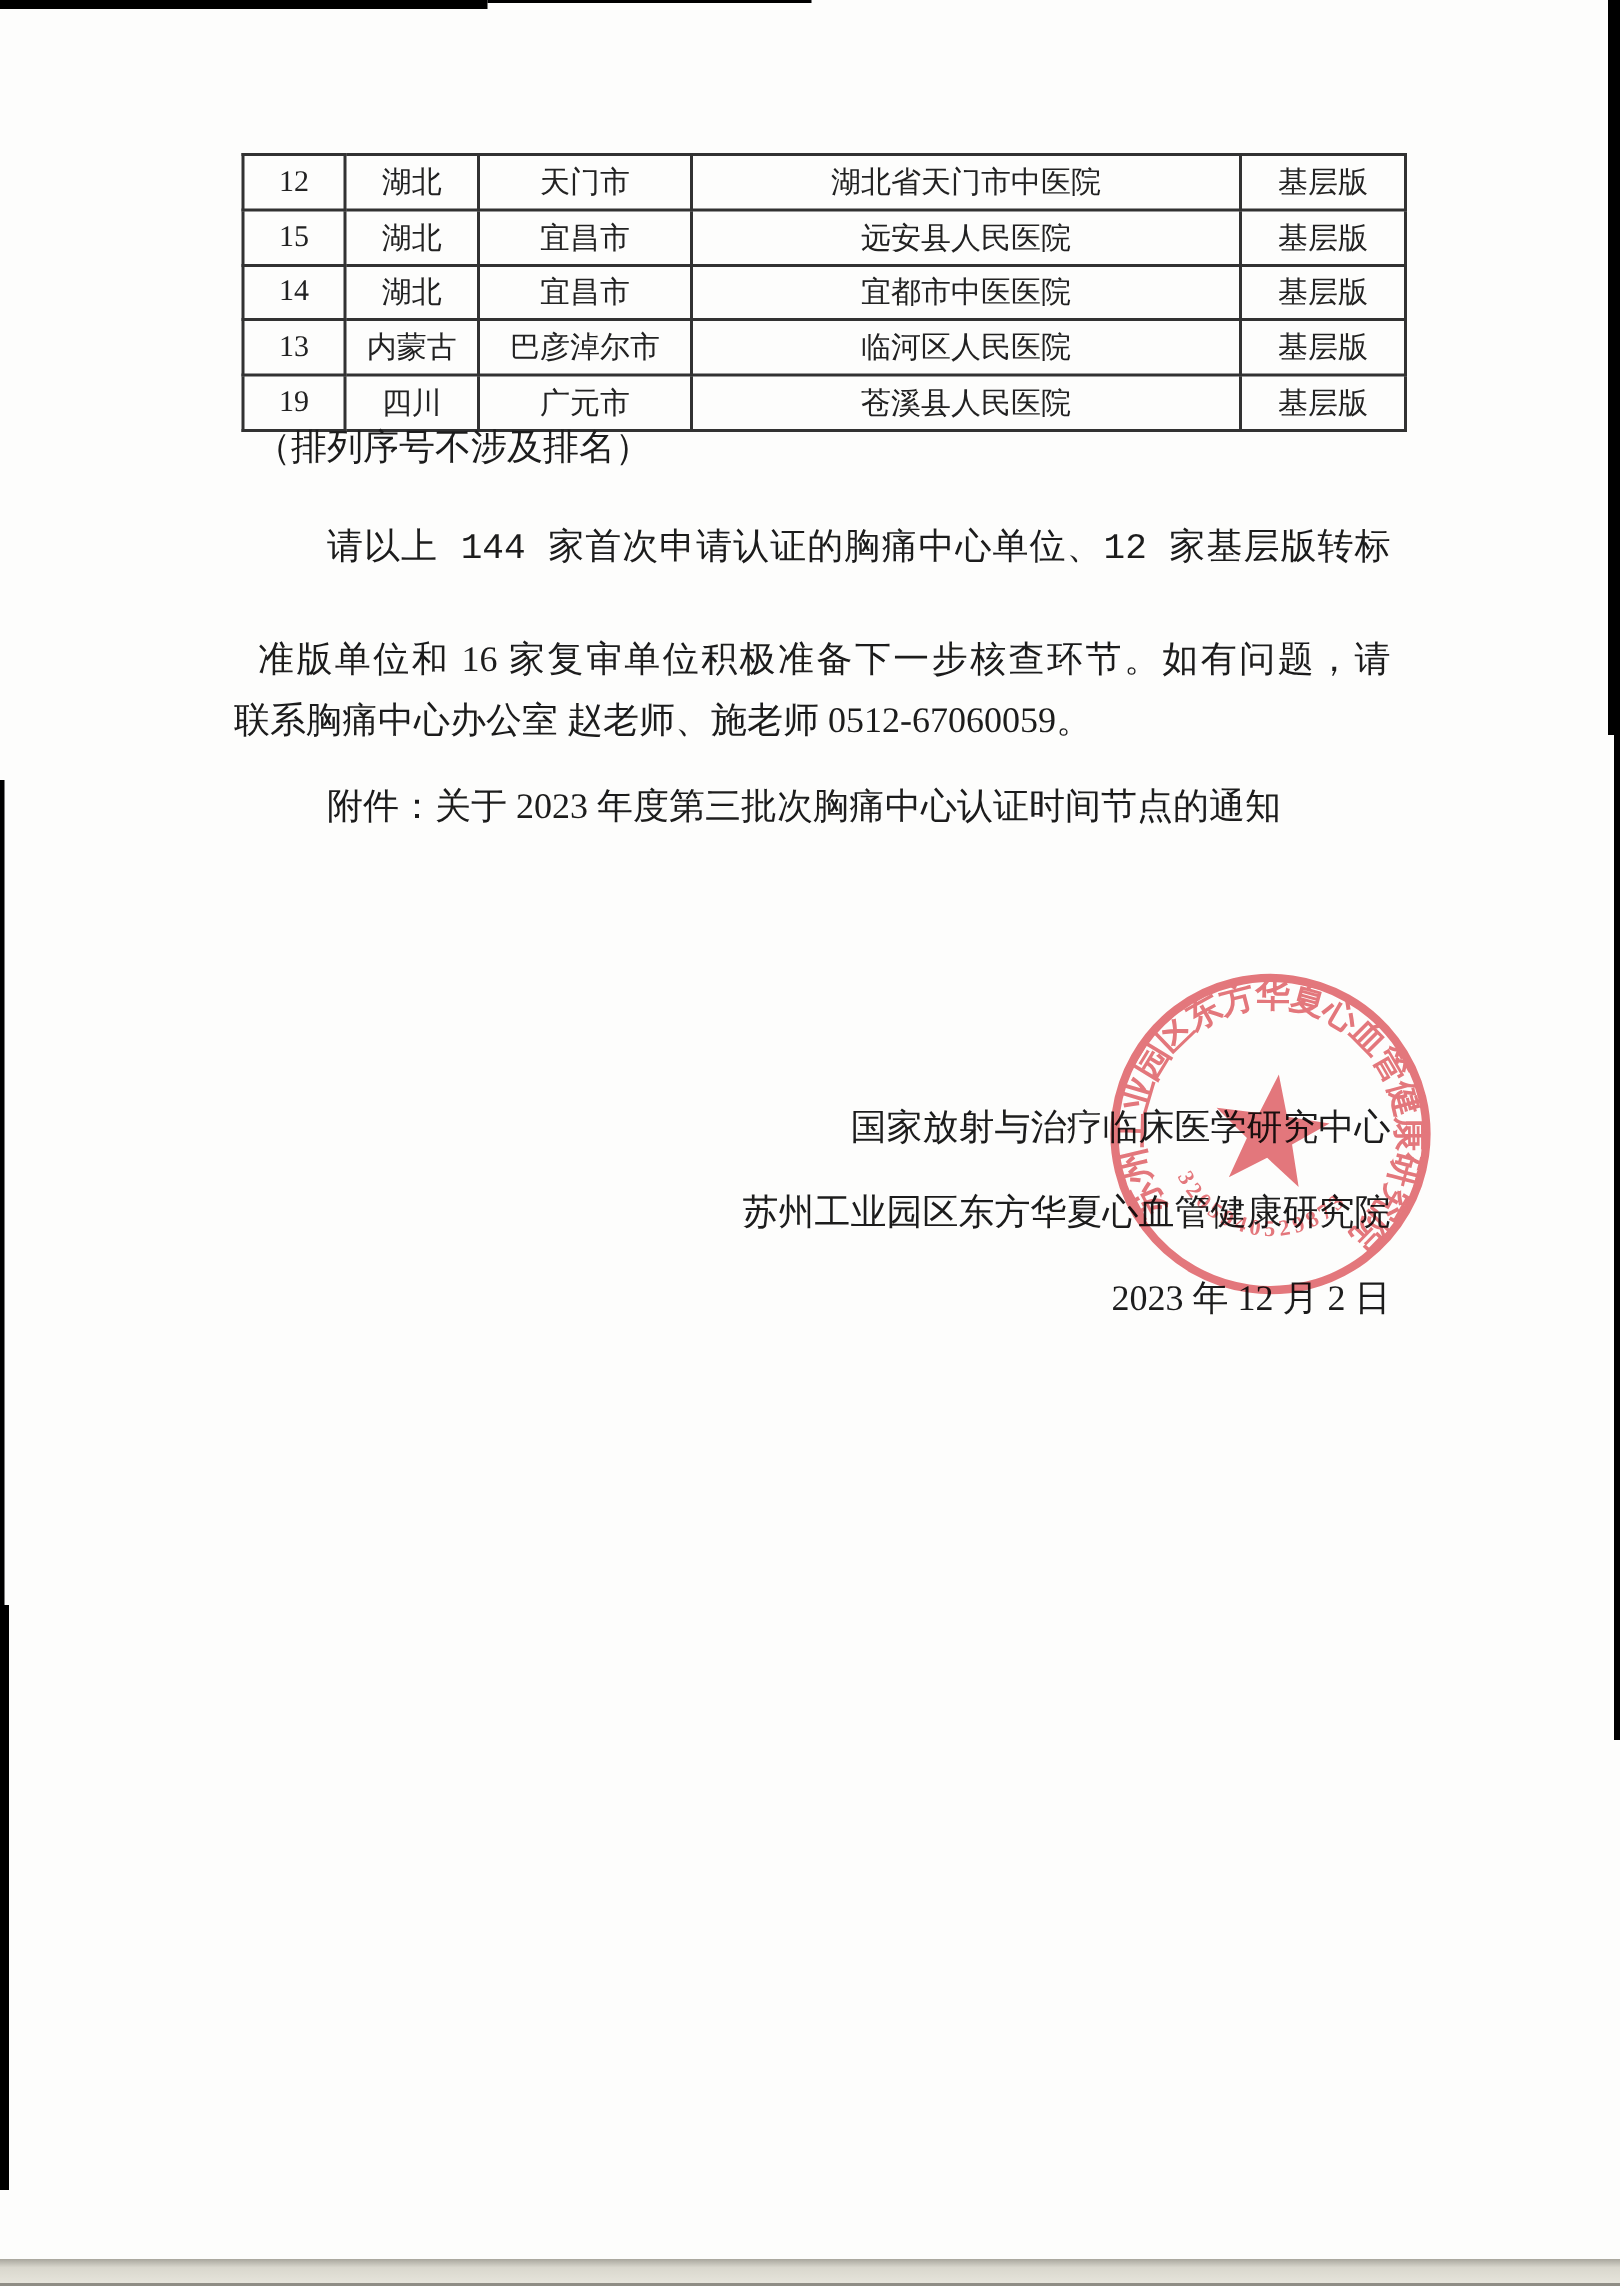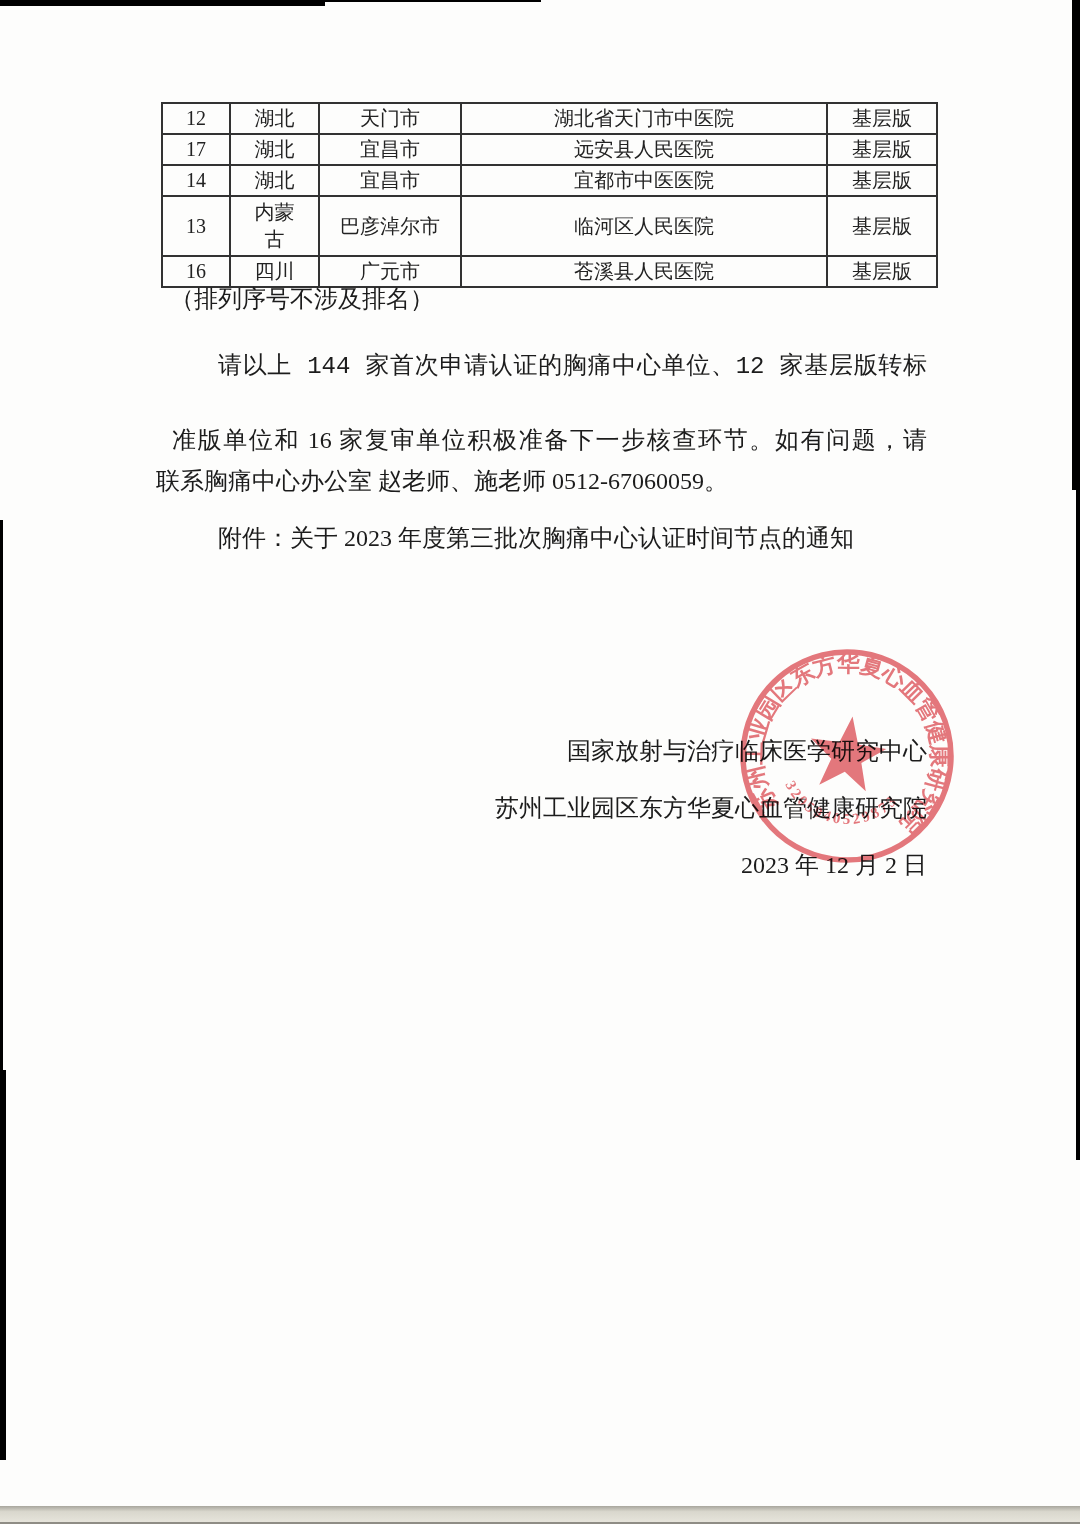--- a/index.html
+++ b/index.html
@@ -29,21 +29,21 @@
   
   .doc-table{
     position:absolute;left:161px;top:102px;
     border-collapse:collapse;table-layout:fixed;
     width:775px;height:186px;
     font-size:20px;
   }
   .doc-table td{
     border:2px solid #323232;
     text-align:center;vertical-align:middle;
-    padding:0 16px;
+    padding:0 2px;
     color:#222;
   }
 
   
   .line{
     position:absolute;
     font-size:24px;line-height:30px;
     white-space:nowrap;color:#1c1c1c;
   }
   .just{
@@ -91,42 +91,42 @@
     </colgroup>
     <tbody>
       <tr>
         <td>12</td>
         <td>湖北</td>
         <td>天门市</td>
         <td>湖北省天门市中医院</td>
         <td>基层版</td>
       </tr>
       <tr>
-        <td>17</td>
+        <td>15</td>
         <td>湖北</td>
         <td>宜昌市</td>
         <td>远安县人民医院</td>
         <td>基层版</td>
       </tr>
       <tr>
         <td>14</td>
         <td>湖北</td>
         <td>宜昌市</td>
         <td>宜都市中医医院</td>
         <td>基层版</td>
       </tr>
       <tr>
         <td>13</td>
         <td>内蒙古</td>
         <td>巴彦淖尔市</td>
         <td>临河区人民医院</td>
         <td>基层版</td>
       </tr>
       <tr>
-        <td>16</td>
+        <td>19</td>
         <td>四川</td>
         <td>广元市</td>
         <td>苍溪县人民医院</td>
         <td>基层版</td>
       </tr>
     </tbody>
   </table>
 
   <div class="line" style="left:170px;top:284px;">（排列序号不涉及排名）</div>
 

